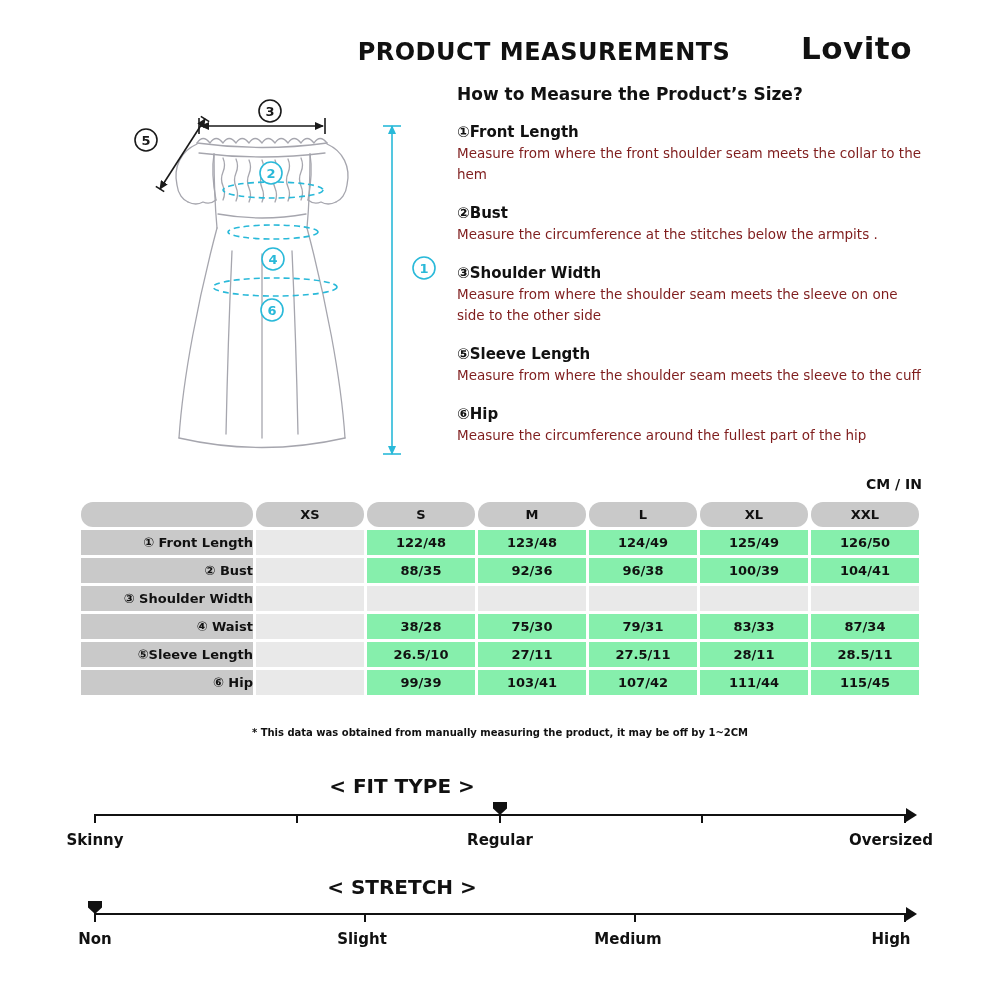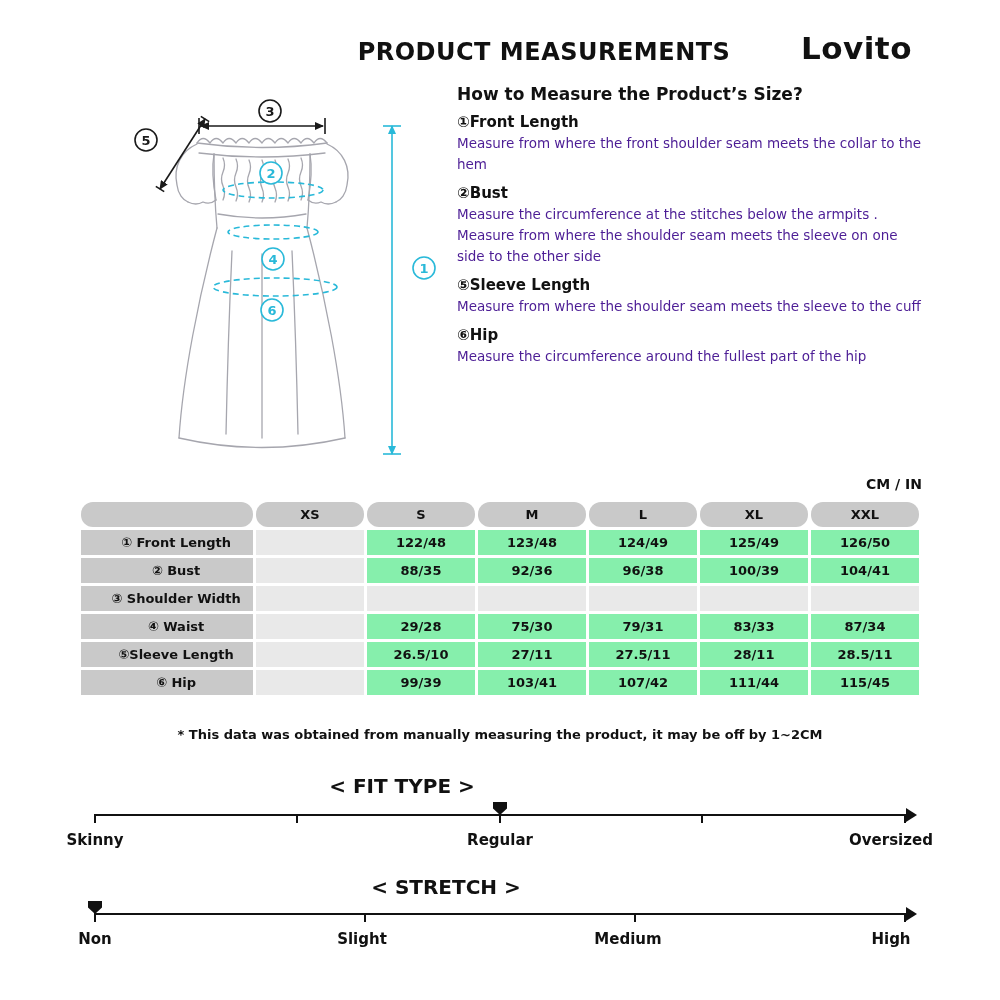--- a/index.html
+++ b/index.html
@@ -8,39 +8,39 @@
 
   .title{position:absolute;top:38px;left:0;width:1000px;text-align:center;
          font-size:24px;font-weight:800;letter-spacing:.5px;padding-left:44px;}
   .logo{position:absolute;top:30px;right:88px;font-size:31px;font-weight:800;letter-spacing:.5px;}
 
   .diagram{position:absolute;left:80px;top:86px;width:370px;height:385px;}
   .diagram text{font-family:inherit;font-weight:700;font-size:13px;text-anchor:middle;}
 
   .howto{position:absolute;left:457px;top:84px;width:470px;}
   .howto-heading{font-size:17px;font-weight:700;margin:0 0 6px 0;}
-  .hm-label{font-size:15px;font-weight:700;margin-top:7px;line-height:22px;}
-  .hm-desc{font-size:13.5px;font-weight:400;color:#4c1d95;line-height:21px;}
+  .hm-label{font-size:15px;font-weight:700;margin-top:17px;line-height:22px;}
+  .hm-desc{font-size:13.5px;font-weight:400;color:#7f1d1d;line-height:21px;}
 
   .units{position:absolute;top:476px;right:78px;font-size:14px;font-weight:700;}
 
   .table-wrap{position:absolute;left:78px;top:499px;width:844px;}
   table{border-collapse:separate;border-spacing:3px;width:844px;table-layout:fixed;}
   col.label-col{width:172px;}
   th,td{height:25px;font-size:13px;font-weight:700;text-align:center;padding:0;overflow:hidden;}
   thead th{background:#c9c9c9;border-radius:12px;}
-  td.rowlabel{background:#c9c9c9;text-align:center;padding-left:18px;}
+  td.rowlabel{background:#c9c9c9;text-align:right;padding-left:18px;}
   td.cell{background:#86efac;}
   td.cell.empty{background:#e9e9e9;}
 
   .footnote{position:absolute;top:727px;left:0;width:1000px;text-align:center;
-            font-size:13px;font-weight:700;}
+            font-size:10px;font-weight:700;}
 
   .scale-title{position:absolute;left:0;width:804px;text-align:center;font-size:20px;font-weight:800;}
-  #fit-title{top:774px;} #stretch-title{top:875px;padding-left:44px;}
+  #fit-title{top:774px;} #stretch-title{top:875px;}
 
   .scale{position:absolute;left:78px;width:844px;height:58px;}
   #fit-scale{top:804px;} #stretch-scale{top:903px;}
   .scale .line{position:absolute;left:17px;top:10px;width:810px;height:2px;background:#111;}
   .tick{position:absolute;top:10px;width:2px;height:9px;background:#111;}
   .arrowhead{position:absolute;left:828px;top:4px;width:0;height:0;
              border-left:11px solid #111;border-top:7px solid transparent;border-bottom:7px solid transparent;}
   .marker{position:absolute;top:-2px;width:14px;height:13px;background:#111;
           clip-path:polygon(0 0,100% 0,100% 50%,50% 100%,0 50%);}
   .scale-label{position:absolute;top:27px;transform:translateX(-50%);
@@ -132,20 +132,21 @@
 
     <div>
       <div class="hm-label">①Front Length</div>
       <div class="hm-desc">Measure from where the front shoulder seam meets the collar to the hem</div>
     </div>
     <div>
       <div class="hm-label">②Bust</div>
       <div class="hm-desc">Measure the circumference at the stitches below the armpits .</div>
     </div>
     <div>
+      <div class="hm-label">③Shoulder Width</div>
       <div class="hm-desc">Measure from where the shoulder seam meets the sleeve on one side to the other side</div>
     </div>
     <div>
       <div class="hm-label">⑤Sleeve Length</div>
       <div class="hm-desc">Measure from where the shoulder seam meets the sleeve to the cuff</div>
     </div>
     <div>
       <div class="hm-label">⑥Hip</div>
       <div class="hm-desc">Measure the circumference around the fullest part of the hip</div>
     </div>
@@ -199,21 +200,21 @@
           <td class="cell empty"></td>
           <td class="cell empty"></td>
           <td class="cell empty"></td>
           <td class="cell empty"></td>
           <td class="cell empty"></td>
           <td class="cell empty"></td>
         </tr>
         <tr>
           <td class="rowlabel">④ Waist</td>
           <td class="cell empty"></td>
-          <td class="cell">29/28</td>
+          <td class="cell">38/28</td>
           <td class="cell">75/30</td>
           <td class="cell">79/31</td>
           <td class="cell">83/33</td>
           <td class="cell">87/34</td>
         </tr>
         <tr>
           <td class="rowlabel">⑤Sleeve Length</td>
           <td class="cell empty"></td>
           <td class="cell">26.5/10</td>
           <td class="cell">27/11</td>

